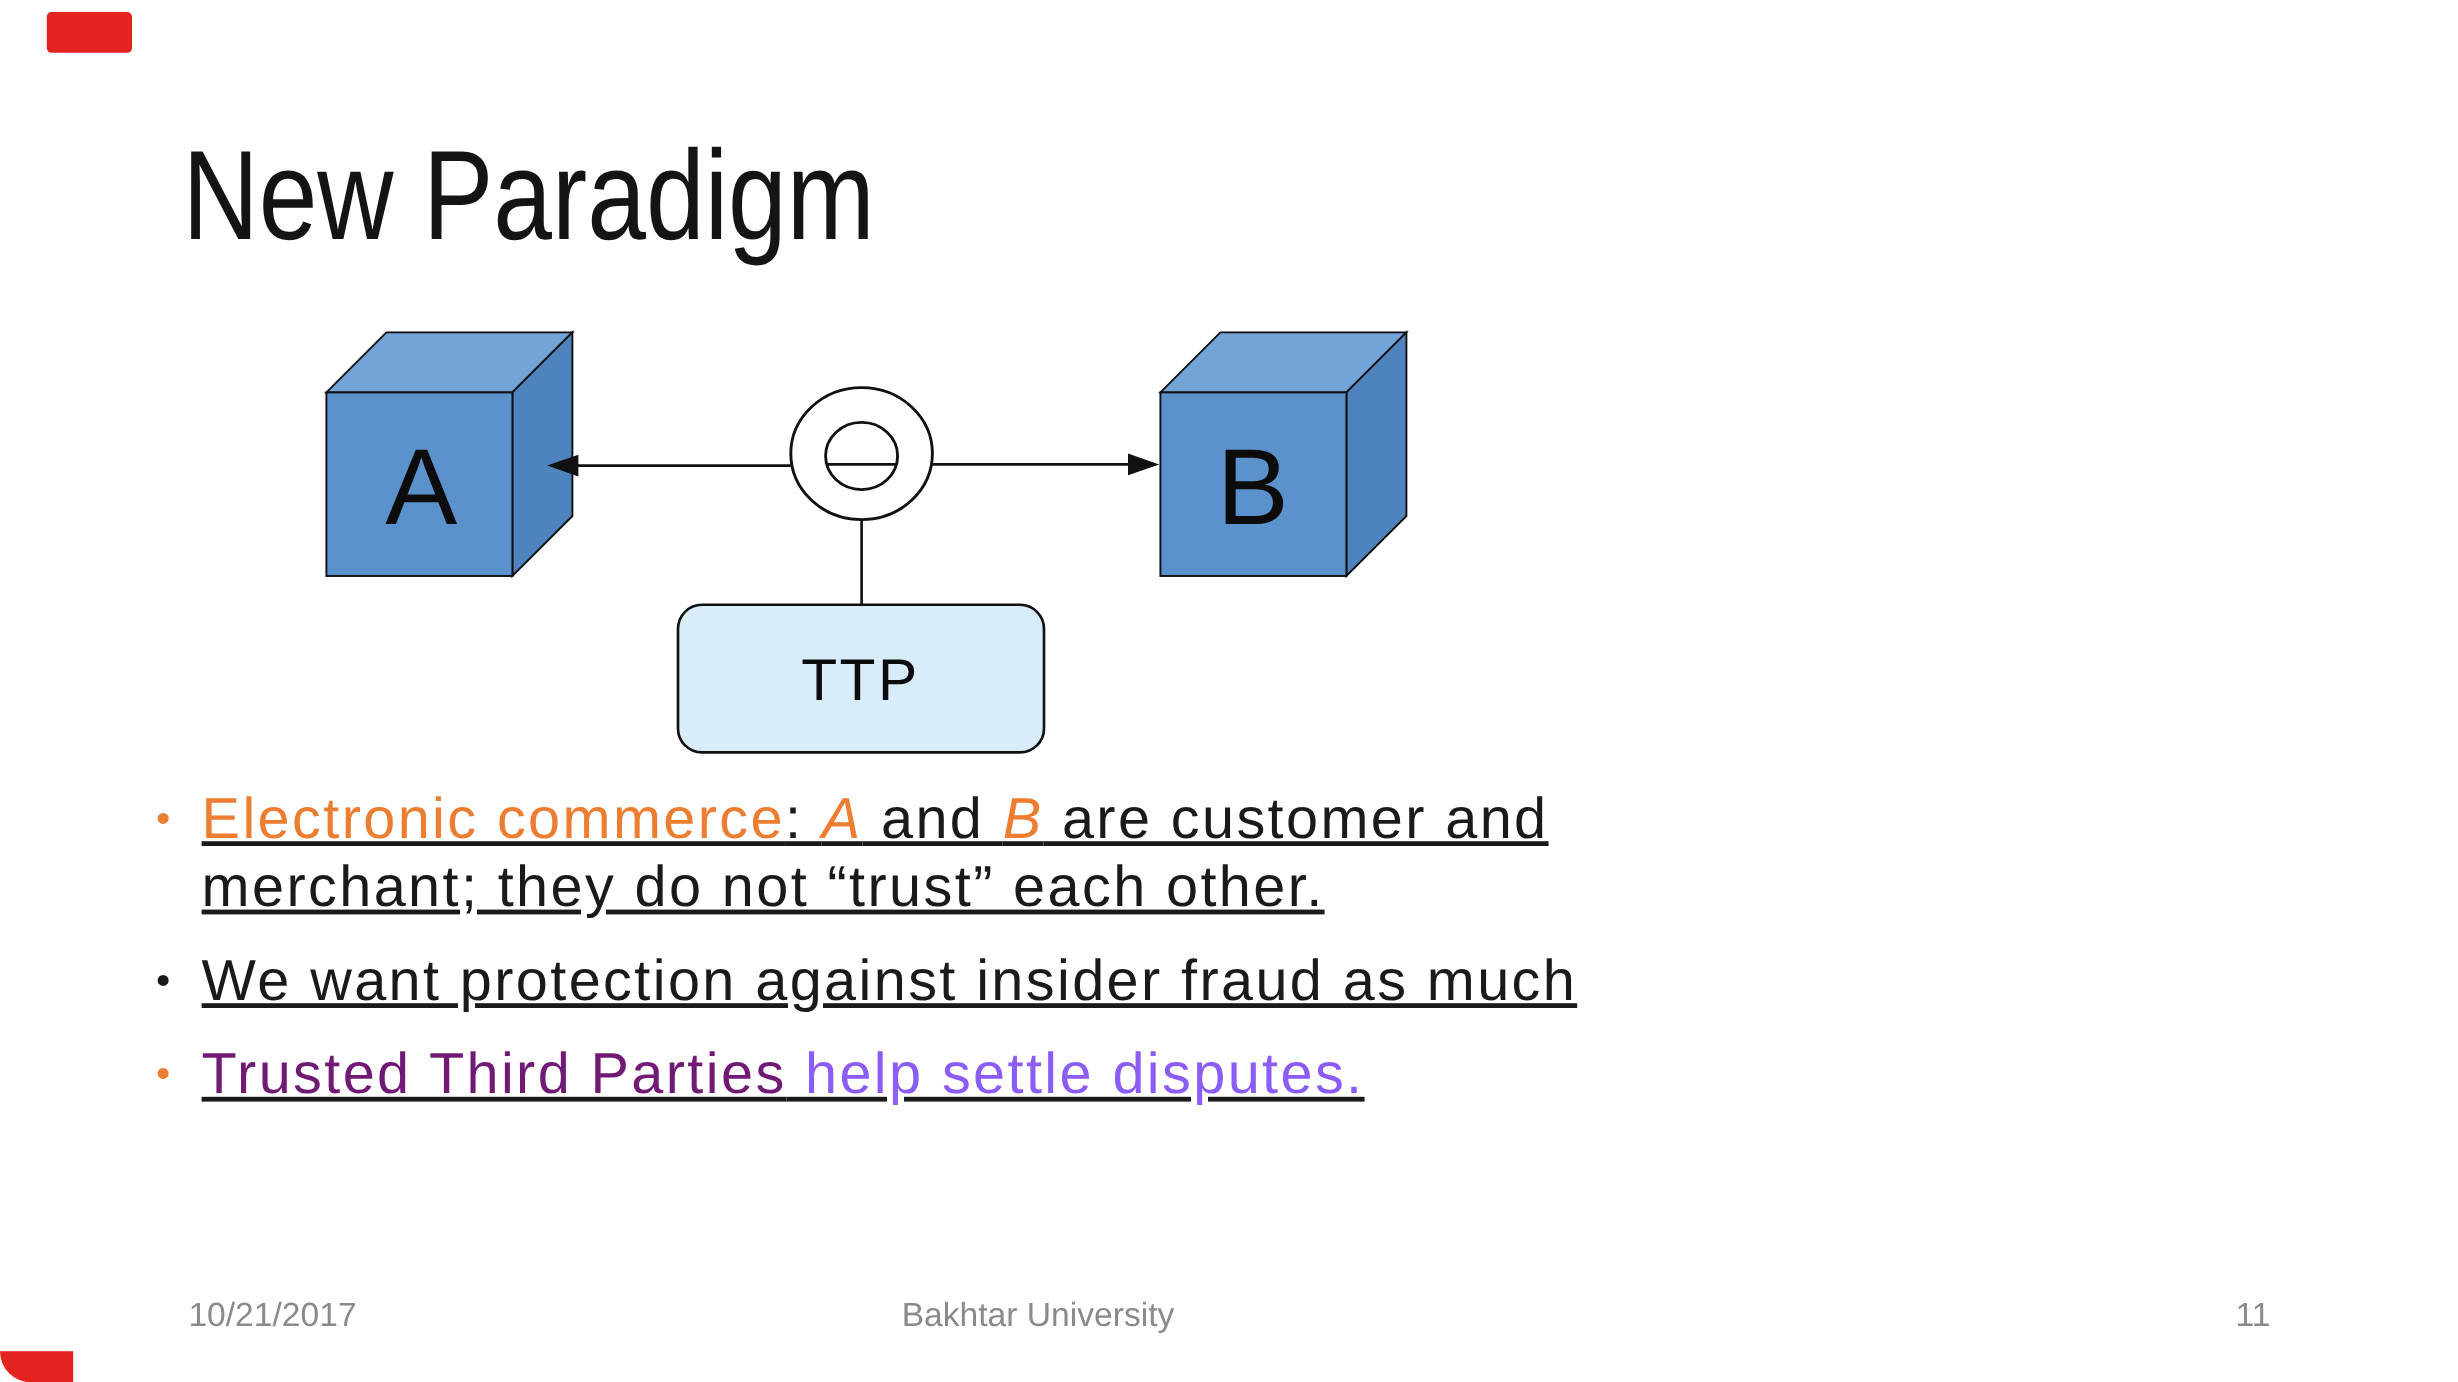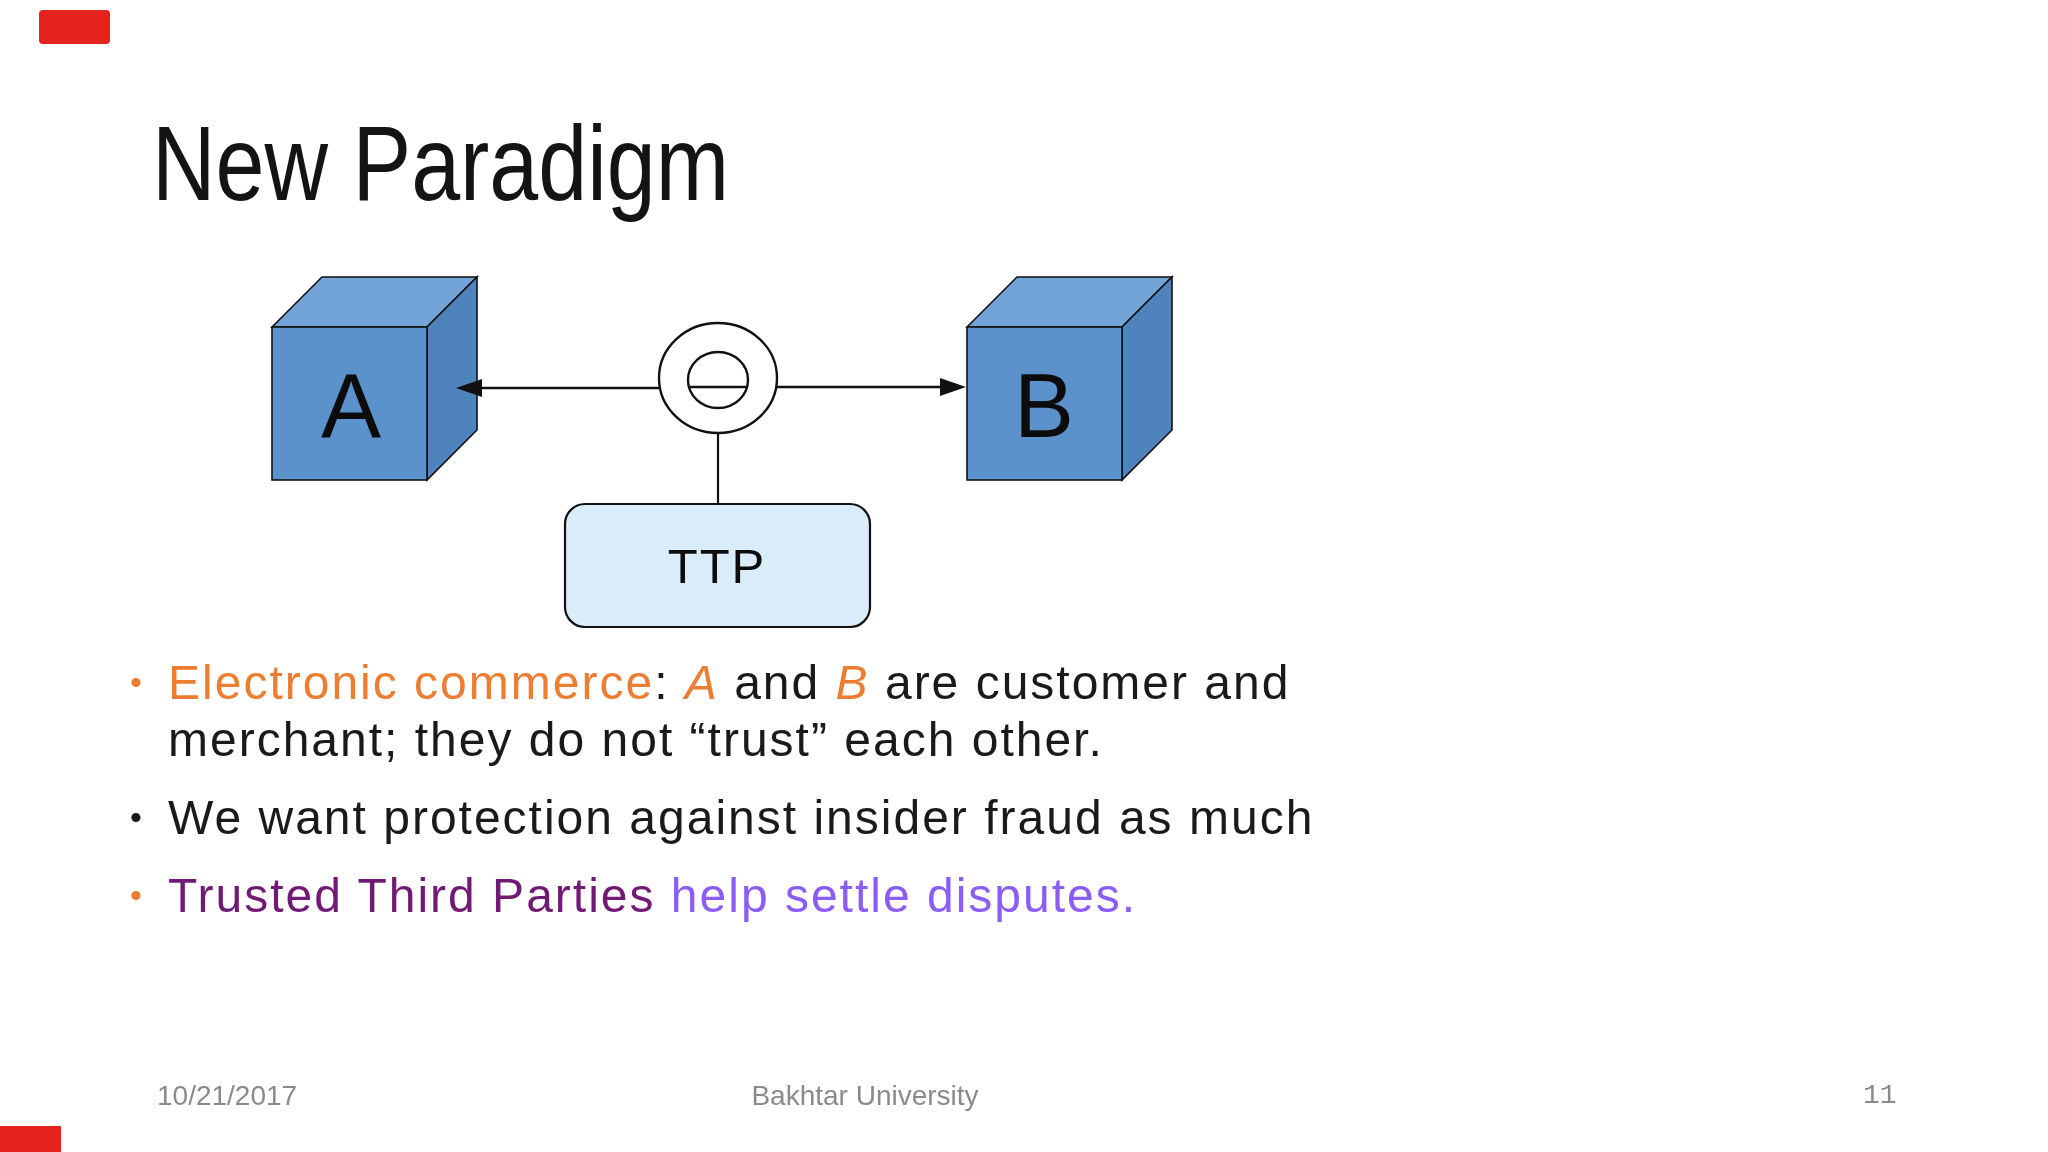--- a/index.html
+++ b/index.html
@@ -1,37 +1,37 @@
 <!DOCTYPE html>
 <html><head>
 <meta charset="utf-8">
 <style>
   html,body{margin:0;padding:0;background:#ffffff;}
   #slide{
     position:relative;width:2048px;height:1152px;background:#ffffff;overflow:hidden;
-    font-family:"Liberation Sans",sans-serif;color:#1a1a1a;
+    font-family:"Liberation Sans",sans-serif;color:#1a1a1a;border-radius:26px;
   }
   .title{
     position:absolute;left:152px;top:104px;margin:0;
     font-size:106px;font-weight:300;line-height:1.12;color:#141414;
     transform:scaleX(0.83);transform-origin:left top;letter-spacing:0px;white-space:nowrap;
   }
   .diagram{position:absolute;left:240px;top:240px;}
   .bullets{
     position:absolute;left:128px;top:654px;width:1420px;margin:0;padding:0;list-style:none;
     font-size:48px;line-height:57px;letter-spacing:2px;
   }
   .bullets li{position:relative;padding-left:40px;margin:0 0 21px 0;}
   .bullets .marker{position:absolute;left:2px;top:0;font-size:34px;line-height:57px;}
-  .bullets .line{display:block;white-space:nowrap;}
+  .bullets .line{display:block;white-space:nowrap;text-decoration:underline;}
   .seg-italic{font-style:italic;}
   .footer{position:absolute;left:0;top:1080px;width:1648px;height:40px;font-size:28px;color:#8a8a8a;}
   .footer-date{position:absolute;left:157px;top:0;}
   .footer-institution{position:absolute;left:0;width:100%;text-align:center;top:0;padding-left:41px;}
-  .footer-page{position:absolute;left:1863px;top:0;font-family:Liberation Mono, monospace;}
+  .footer-page{position:absolute;left:1863px;top:0;}
   .red-marker{position:absolute;}
   .red-marker.top-left{left:39px;top:10px;width:71px;height:34px;border-radius:4px;}
   .red-marker.bottom-left{left:0px;top:1126px;width:61px;height:26px;}
 </style>
 </head>
 <body>
 
 <div id="slide">
 
   <div class="red-marker top-left" style="background: rgb(229, 35, 30);"></div>

